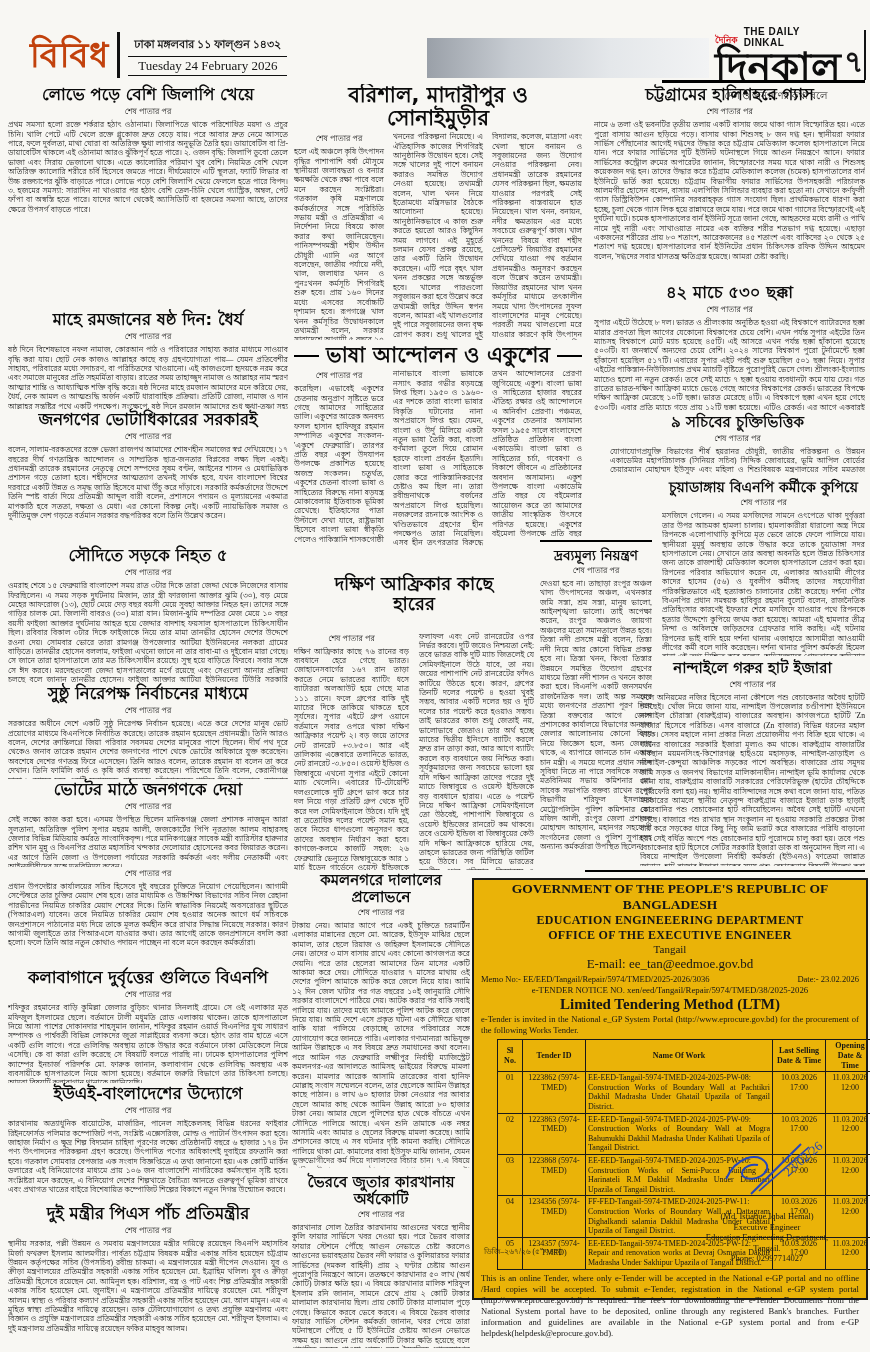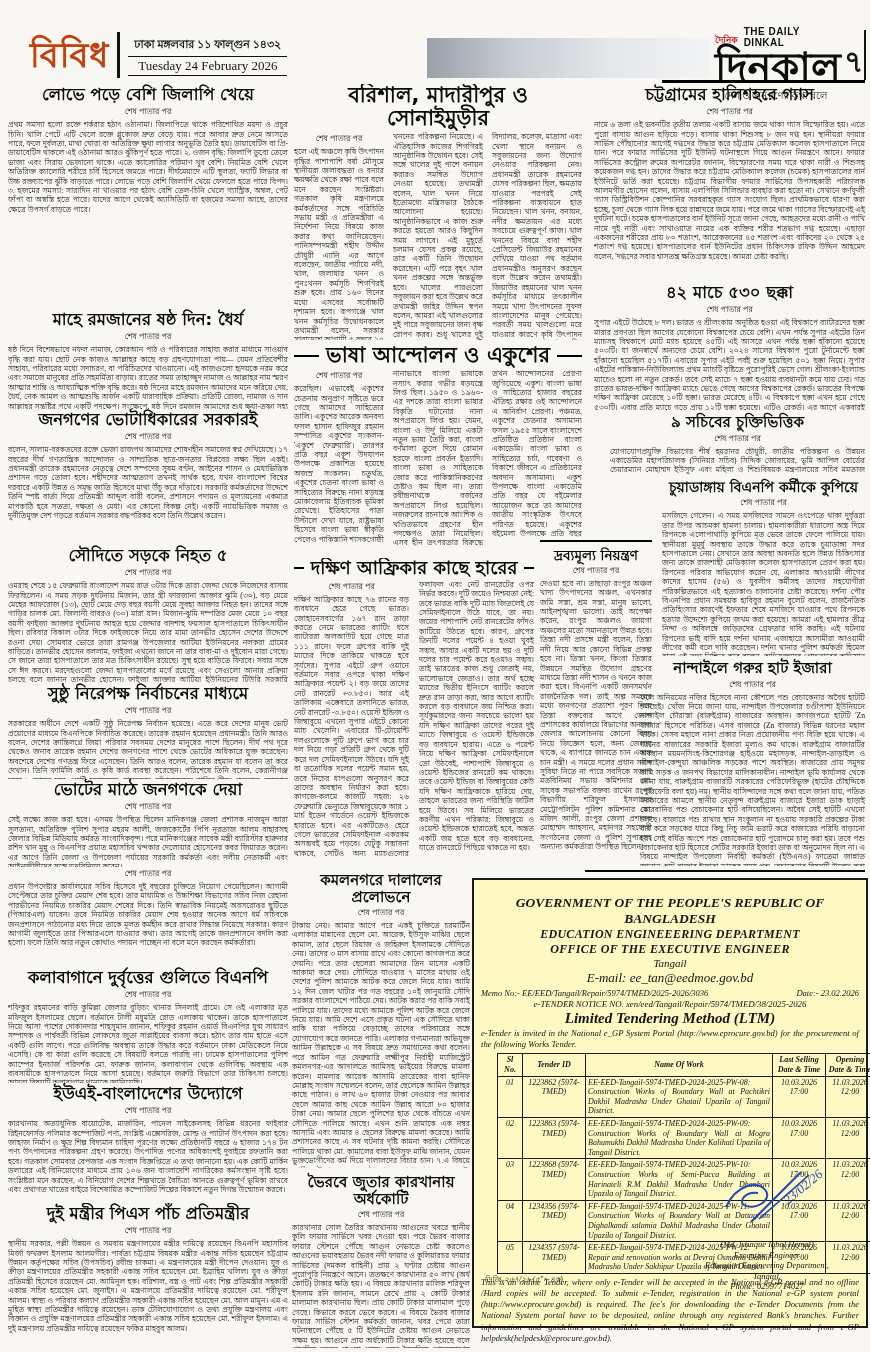--- a/index.html
+++ b/index.html
@@ -28,21 +28,21 @@
   .hl.small{font-size:13.5px;}
   .hl.big{font-size:21px;}
   .dl{font-size:8px;text-align:center;margin:0 0 2px 0;}
   .bd{font-size:7.6px;line-height:1.24;text-align:justify;}
   .cols3{column-count:3;column-gap:9px;}
   .cols2{column-count:2;column-gap:10px;}
   .banner{display:flex;align-items:center;gap:7px;margin-bottom:2px;}
   .banner .rl{flex:1;border-top:2.5px solid #000;height:0;}
   .hrule{border-top:2px solid #000;height:0;}
   
-  .tender{border:2px solid #1a1a1a;background:#fef9c3;padding:15px 7px;font-family:"Liberation Serif",serif;font-style:italic;}
+  .tender{border:2px solid #1a1a1a;background:#eab308;padding:1px 7px;font-family:"Liberation Serif",serif;}
   .t-gov{font-size:13.5px;font-weight:bold;text-align:center;}
   .t-line{font-size:12px;font-weight:bold;text-align:center;letter-spacing:.3px;}
   .t-place{font-size:11px;text-align:center;}
   .t-mail{font-size:13px;text-align:center;margin:1px 0;}
   .t-memo{font-size:8.5px;display:flex;justify-content:space-between;margin-top:2px;}
   .t-notice{font-size:8.8px;text-align:center;margin-top:1px;}
   .t-method{font-size:15px;font-weight:bold;text-align:center;margin:1px 0;}
   .t-intro{font-size:8.6px;text-align:justify;line-height:1.25;}
   table.tt{border-collapse:collapse;width:100%;margin-top:4px;margin-left:16px;}
   table.tt th,table.tt td{border:1px solid #1a1a1a;font-size:8px;line-height:1.2;padding:1px 2px;vertical-align:top;}
@@ -151,21 +151,21 @@
   </div>
   <div class="cols3" style="height:180px;overflow:hidden;">
     <div class="dl">শেষ পাতার পর</div>
     <div class="bd">করেছিল। এভাবেই একুশের চেতনায় অনুপ্রাণ সৃষ্টিতে ভরে গেছে আমাদের সাহিত্যের ডালি। একুশের আরেক অনবদ্য ফসল হাসান হাফিজুর রহমান সম্পাদিত একুশের সংকলন- 'একুশে ফেব্রুয়ারি'। তারপর প্রতি বছর একুশ উদযাপন উপলক্ষে প্রকাশিত হয়েছে অজস্র সংকলন। চতুর্থত, একুশের চেতনা বাংলা ভাষা ও সাহিত্যের বিরুদ্ধে নানা ষড়যন্ত্র মোকাবেলায় ইতিবাচক ভূমিকা রেখেছে। ইতিহাসের পাতা উল্টালে দেখা যাবে, রাষ্ট্রভাষা হিসেবে বাংলা ভাষা স্বীকৃতি পেলেও পাকিস্তানি শাসকগোষ্ঠী নানাভাবে বাংলা ভাষাকে নস্যাৎ করার গভীর ষড়যন্ত্রে লিপ্ত ছিল। ১৯৫০ ও ১৯৬০-এর দশকে তারা বাংলা ভাষার বিকৃতি ঘটানোর নানা অপপ্রয়াসে লিপ্ত হয়। যেমন, বাংলা ও উর্দু মিলিয়ে একটা নতুন ভাষা তৈরি করা, বাংলা বর্ণমালা তুলে দিয়ে রোমান হরফে বাংলা প্রবর্তন ইত্যাদি। বাংলা ভাষা ও সাহিত্যকে জোর করে পাকিস্তানিকরণের চেষ্টাও কম ছিল না। তারা রবীন্দ্রনাথকে বর্জনের অপপ্রয়াসে লিপ্ত হয়েছিল। নজরুলের রচনাকে আংশিক ও খণ্ডিতভাবে গ্রহণের হীন পদক্ষেপও তারা নিয়েছিল। এসব হীন তৎপরতার বিরুদ্ধে তখন আন্দোলনের প্রেরণা জুগিয়েছে একুশ। বাংলা ভাষা ও সাহিত্যের হাজার বছরের ঐতিহ্য রক্ষার ওই আন্দোলনে এ অনির্বাণ প্রেরণা। পঞ্চমত, একুশের চেতনার অসামান্য ফসল ১৯৫৫ সালে বাংলাদেশে প্রতিষ্ঠিত প্রতিষ্ঠান বাংলা একাডেমি। বাংলা ভাষা ও সাহিত্যের চর্চা, গবেষণা ও বিকাশে জীবনে এ প্রতিষ্ঠানের অবদান অসামান্য। একুশ উপলক্ষে বাংলা একাডেমি প্রতি বছর যে বইমেলার আয়োজন করে তা আমাদের জাতীয় সাংস্কৃতিক উৎসবে পরিণত হয়েছে। একুশের বইমেলা উপলক্ষে প্রতি বছর প্রকাশিত হচ্ছে নিয়ানতুন বই। [চলবে]</div>
   </div>
 </div>
 
 <div class="abs art" style="left:294px;top:558px;width:240px;height:312px;">
   <div class="banner">
     <div class="rl"></div>
-    <div class="hl" style="margin:0;font-size:18px;">দক্ষিণ আফ্রিকার কাছে হারের</div>
+    <div class="hl" style="margin:16px;font-size:18px;">দক্ষিণ আফ্রিকার কাছে হারের</div>
     <div class="rl"></div>
   </div>
   <div class="cols2" style="height:284px;overflow:hidden;">
     <div class="dl">শেষ পাতার পর</div>
     <div class="bd">দক্ষিণ আফ্রিকার কাছে ৭৬ রানের বড় ব্যবধানে হেরে গেছে ভারত। জোহানেসবার্গের ১৬৭ রান তাড়া করতে নেমে ভারতের ব্যাটিং ধসে ব্যাটাররা অলআউট হয়ে গেছে মাত্র ১১১ রানে। ফলে গ্রুপের বাকি দুই ম্যাচের দিকে তাকিয়ে থাকতে হবে সূর্যদের। সুপার এইটে গ্রুপ ওয়ানে বর্তমানে সবার ওপরে থাকা দক্ষিণ আফ্রিকার পয়েন্ট ২। বড় জয়ে তাদের নেট রানরেট +৩.৮৫০। আর এই তালিকায় এক্কেবারে তলানিতে ভারত, নেট রানরেট -৩.৮৫০। ওয়েস্ট ইন্ডিজ ও জিম্বাবুয়ে এখনো সুপার এইটে কোনো ম্যাচ খেলেনি। এবারের টি-টোয়েন্টি দলগুলোকে দুটি গ্রুপে ভাগ করে চার দল নিয়ে গড়া প্রতিটি গ্রুপ থেকে দুটি করে দল সেমিফাইনালে উঠবে। যদি দুই বা ততোধিক দলের পয়েন্ট সমান হয়, তবে নিচের ধাপগুলো অনুসরণ করে তাদের অবস্থান নির্ধারণ করা হবে। কাগজে-কলমে কাজটি সহজ: ২৬ ফেব্রুয়ারি ভেন্যুতে জিম্বাবুয়েকে আর ১ মার্চ ইডেন গার্ডেনে ওয়েস্ট ইন্ডিজকে হারাতে হবে। এর একটিতেও হেরে গেলে ভারতের সেমিফাইনাল একরকম অসম্ভবই হয়ে পড়বে। যেটুকু সম্ভাবনা থাকবে, সেটিও অন্য ম্যাচগুলোর ফলাফল এবং নেট রানরেটের ওপর নির্ভর করবে। দুটি জয়েও নিশ্চয়তা নেই: তবে ভারত বাকি দুটি ম্যাচ জিতলেই যে সেমিফাইনালে উঠে যাবে, তা নয়। জয়ের পাশাপাশি নেট রানরেটের ফাঁদও কাটিয়ে উঠতে হবে। কারণ, গ্রুপের তিনটি দলের পয়েন্ট ৪ হওয়া খুবই সম্ভব, আবার একটি দলের ছয় ও দুটি দলের চার পয়েন্ট করে হওয়াও সম্ভব। তাই ভারতের কাজ শুধু জেতাই নয়, ভালোভাবে জেতাও। তার অর্থ হচ্ছে ম্যাচের দ্বিতীয় ইনিংসে ব্যাটিং করলে দ্রুত রান তাড়া করা, আর আগে ব্যাটিং করলে বড় ব্যবধানে জয় নিশ্চিত করা। সূর্যকুমারদের জন্য সবচেয়ে ভালো হয় যদি দক্ষিণ আফ্রিকা তাদের পরের দুই ম্যাচে জিম্বাবুয়ে ও ওয়েস্ট ইন্ডিজকে বড় ব্যবধানে হারায়। এতে ৬ পয়েন্ট নিয়ে দক্ষিণ আফ্রিকা সেমিফাইনালে তো উঠবেই, পাশাপাশি জিম্বাবুয়ে ও ওয়েস্ট ইন্ডিজের রানরেট কম থাকবে। তবে ওয়েস্ট ইন্ডিজ বা জিম্বাবুয়ের কেউ যদি দক্ষিণ আফ্রিকাকে হারিয়ে দেয়, তাহলে ভারতের জন্য পরিস্থিতি জটিল হয়ে উঠবে। সব মিলিয়ে ভারতের করণীয় এখন পরিষ্কার: জিম্বাবুয়ে ও ওয়েস্ট ইন্ডিজকে হারাতেই হবে, অন্তত একটি জয় হতে হবে বড় ব্যবধানের, যাতে রানরেটে পিছিয়ে থাকতে না হয়।</div>
   </div>
 </div>
 
 <div class="abs hrule" style="left:540px;top:540px;width:112px;"></div>
 <div class="abs art" style="left:540px;top:546px;width:112px;height:326px;">

